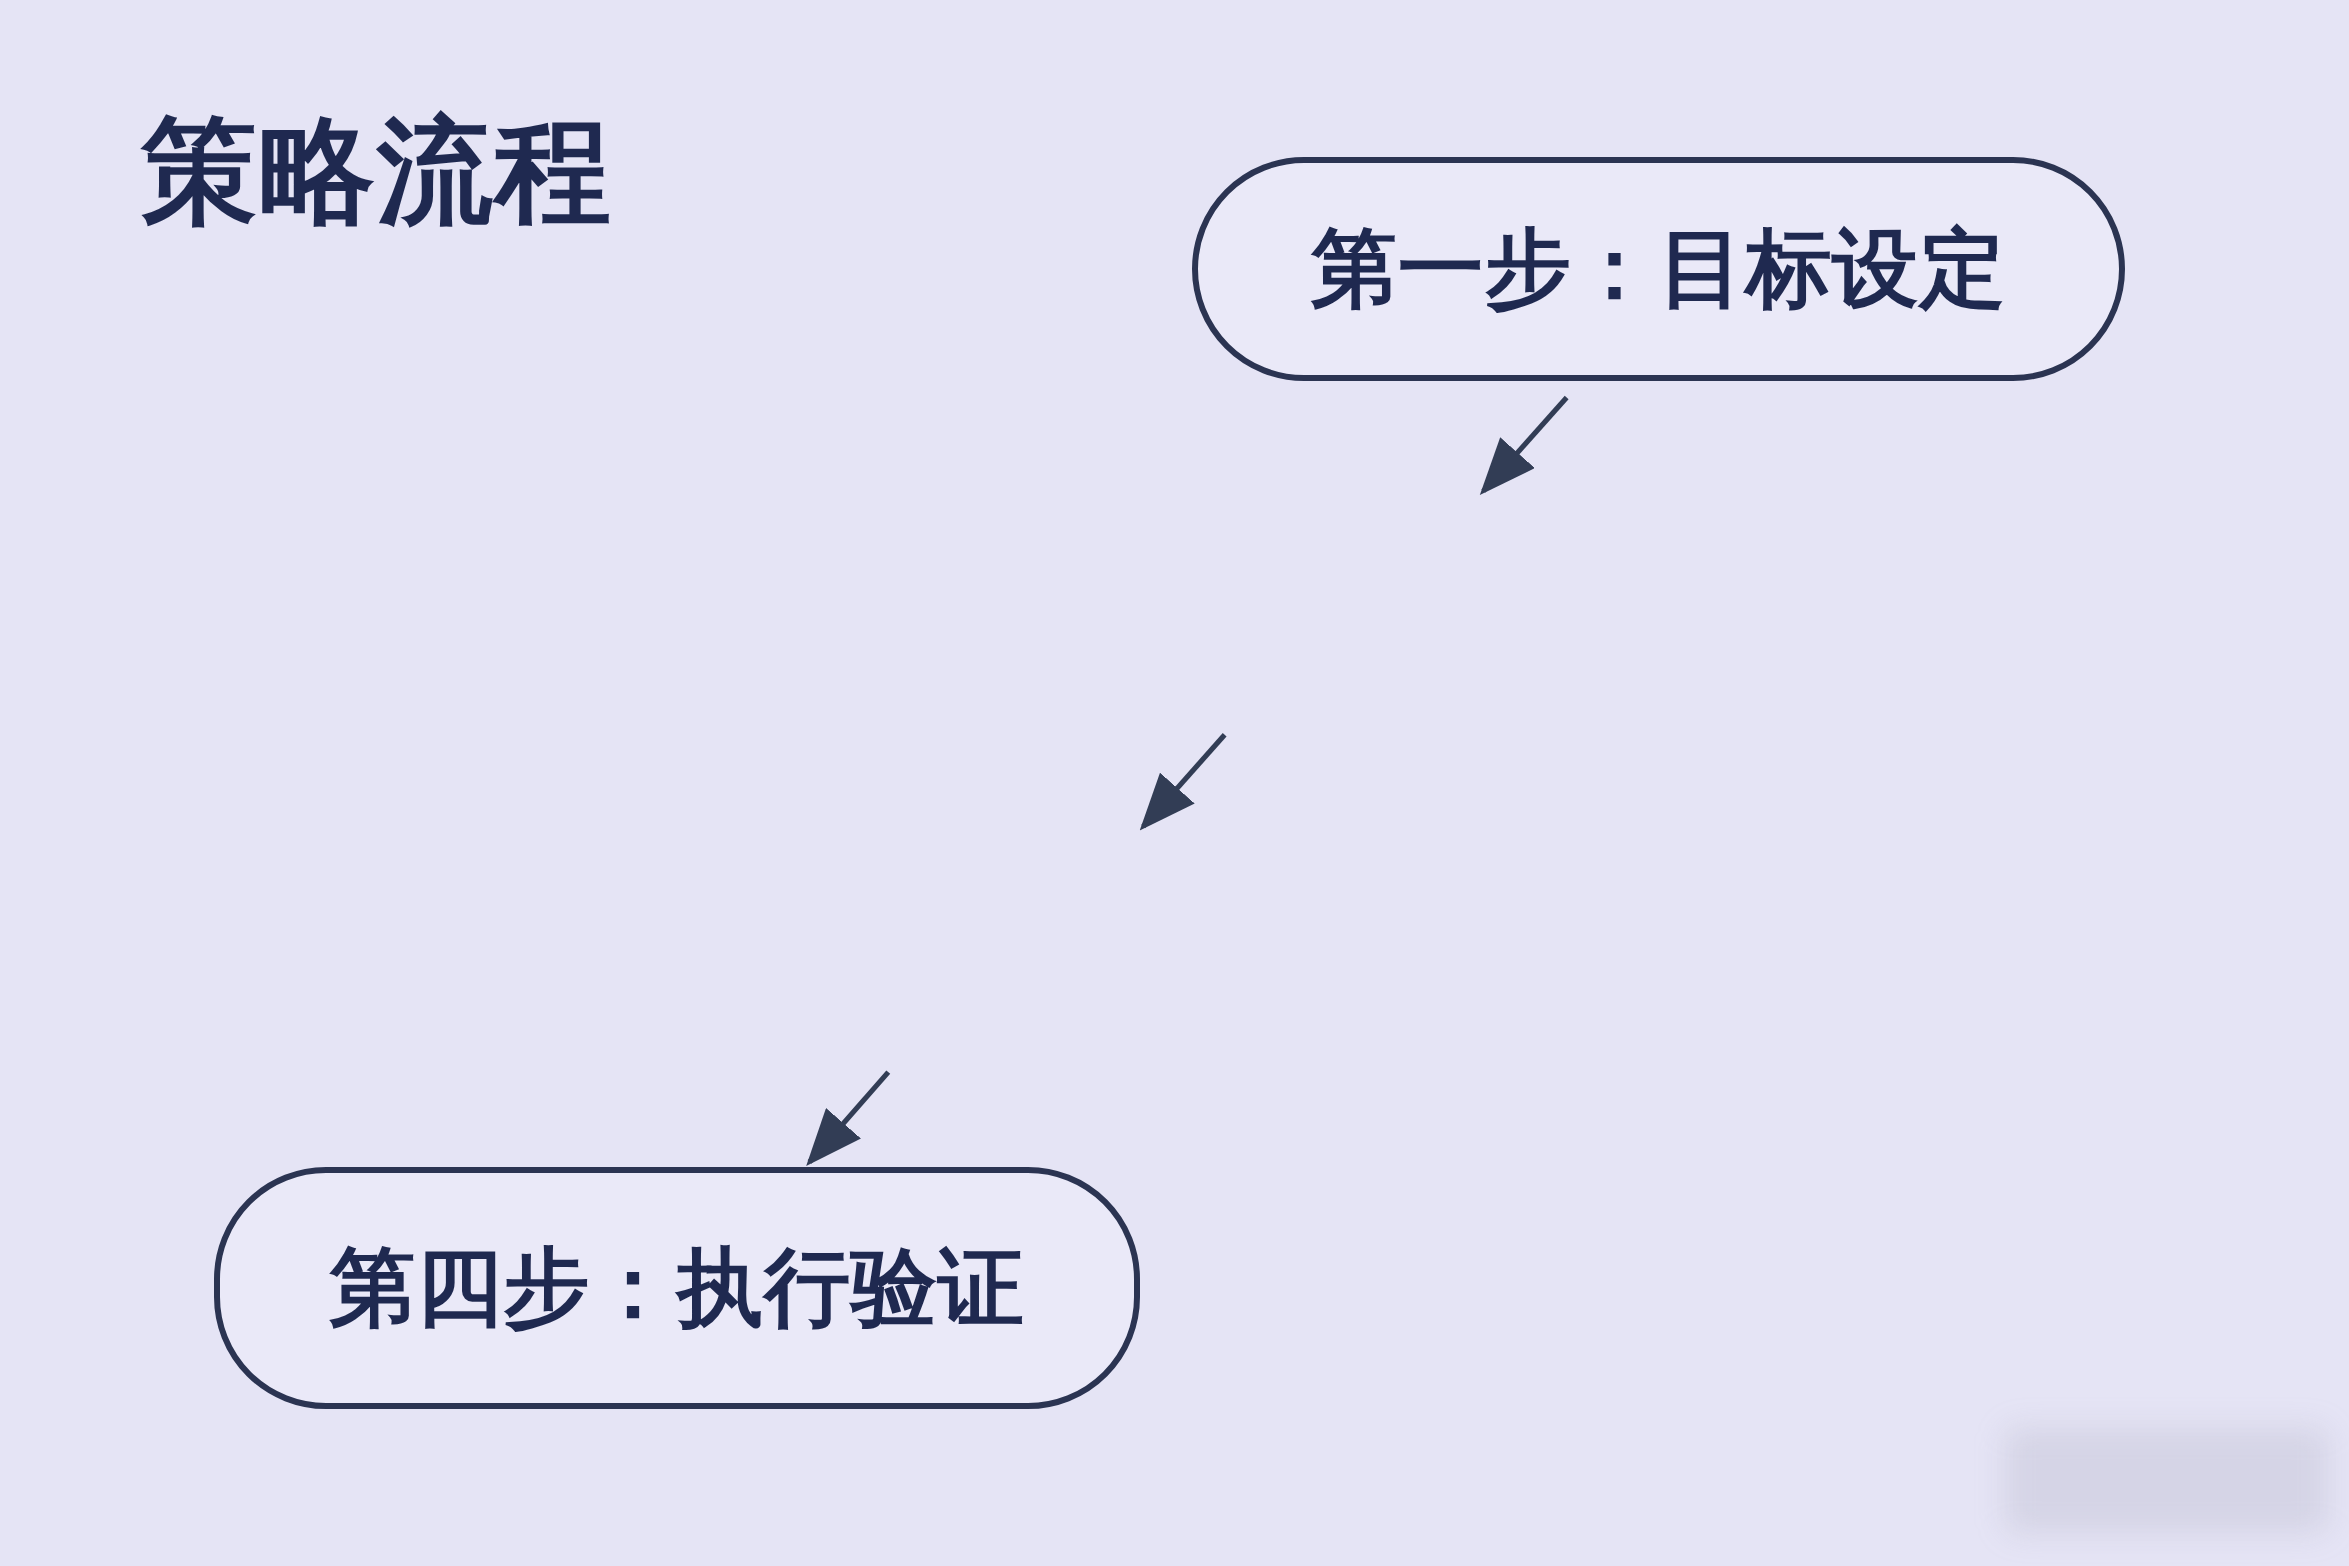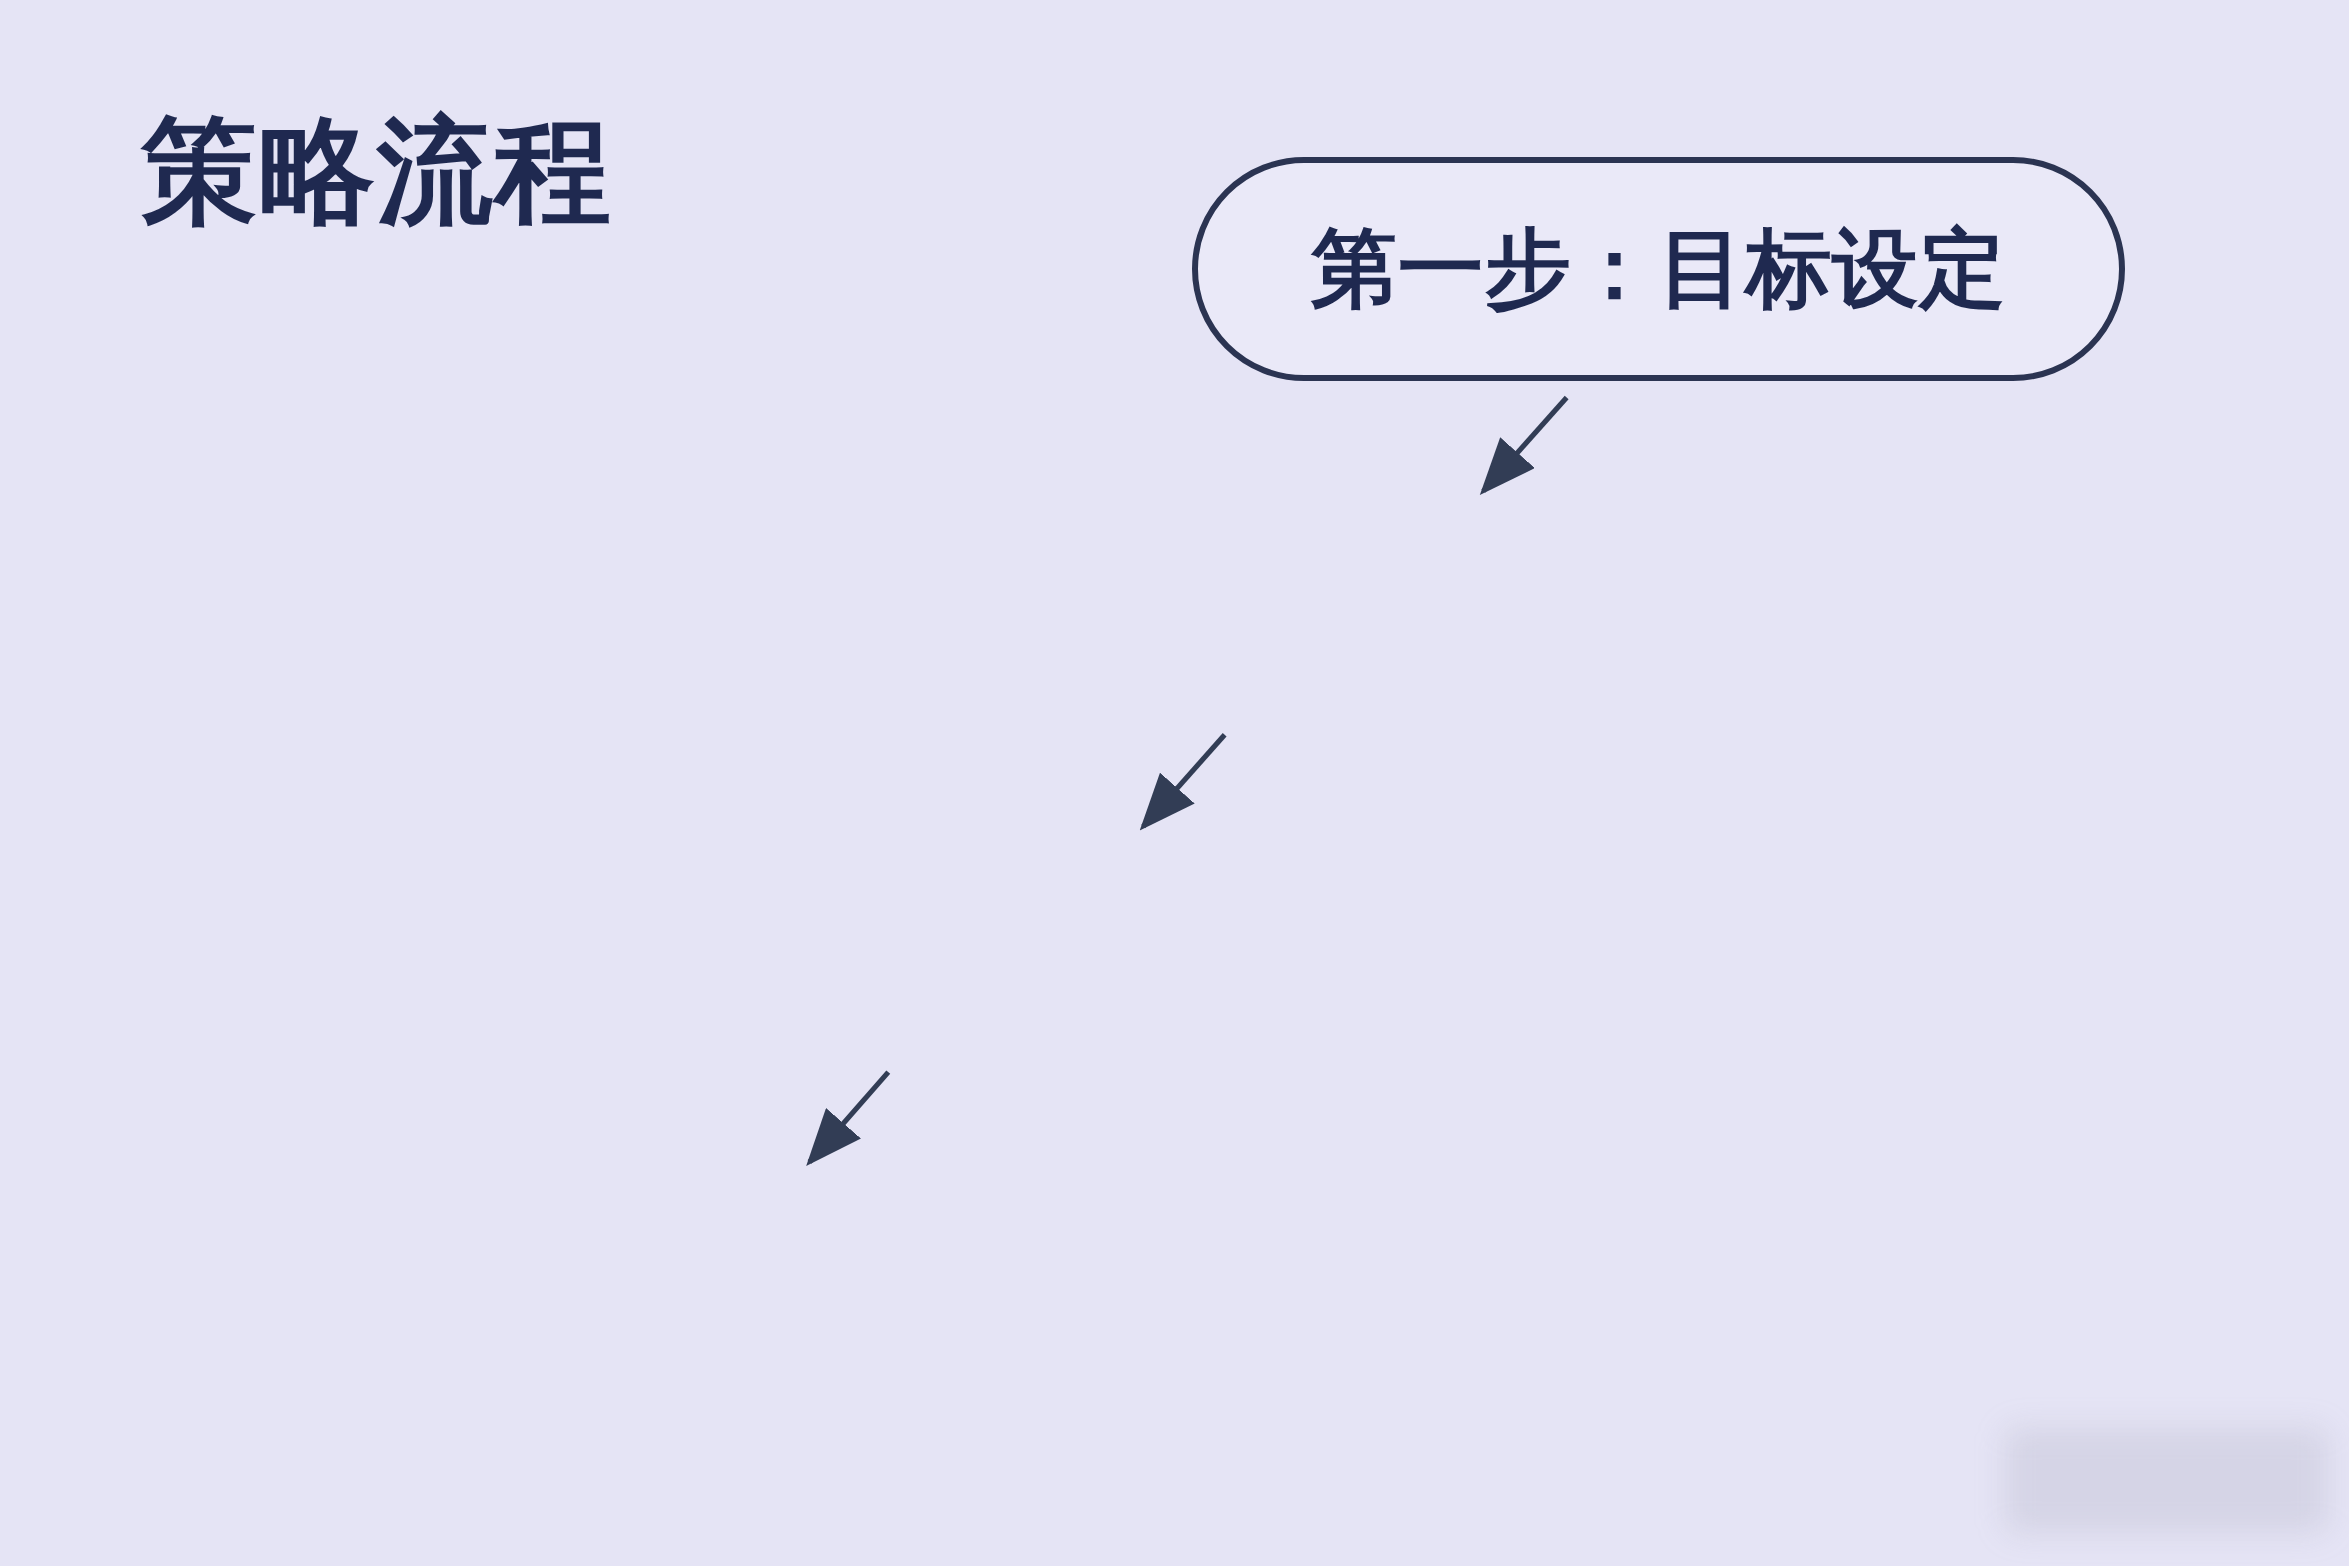--- a/index.html
+++ b/index.html
@@ -73,20 +73,23 @@
 <div class="canvas">
 
   <h1 class="title">策略流程</h1>
 
   <div class="node node1">
     <span class="node-label">第一步：目标设定</span>
   </div>
 
 
 
+  <div class="node node4">
+    <span class="node-label">第四步：执行验证</span>
+  </div>
 
   <svg class="arrows" viewBox="0 0 2508 1672" xmlns="http://www.w3.org/2000/svg">
     <defs>
       <marker id="head" viewBox="0 0 11 9" refX="10" refY="4.5" markerWidth="11" markerHeight="9" markerUnits="strokeWidth" orient="auto">
         <path class="arrow-head" d="M0,0 L11,4.5 L0,9 Z"></path>
       </marker>
     </defs>
     <line x1="1672" y1="424" x2="1583" y2="524" marker-end="url(#head)"></line>
     <line x1="1307" y1="784" x2="1220" y2="882" marker-end="url(#head)"></line>
     <line x1="948" y1="1144" x2="864" y2="1240" marker-end="url(#head)"></line>

